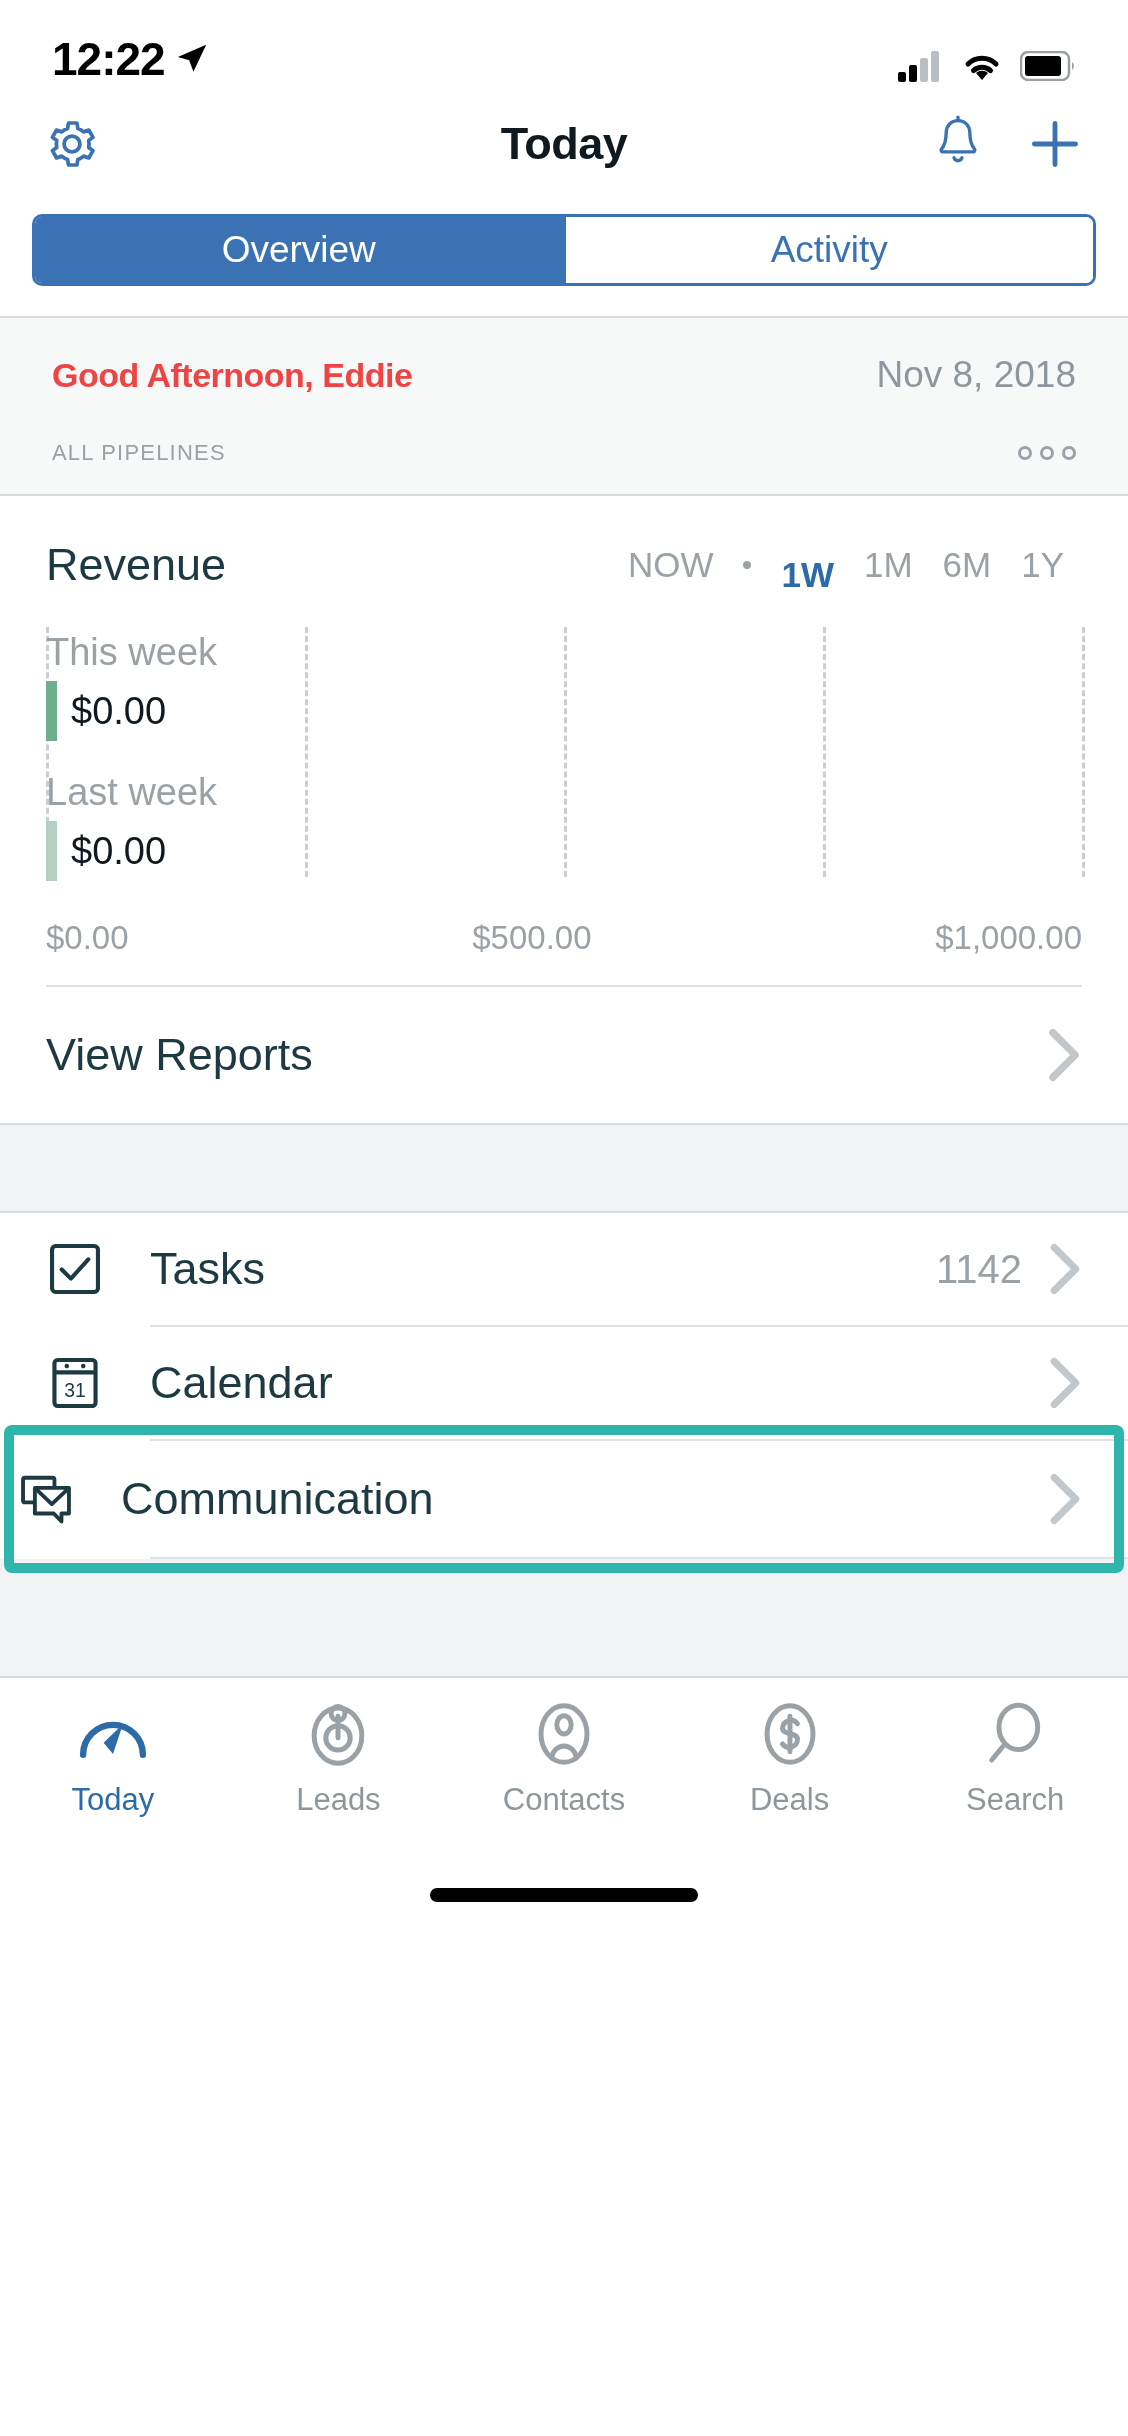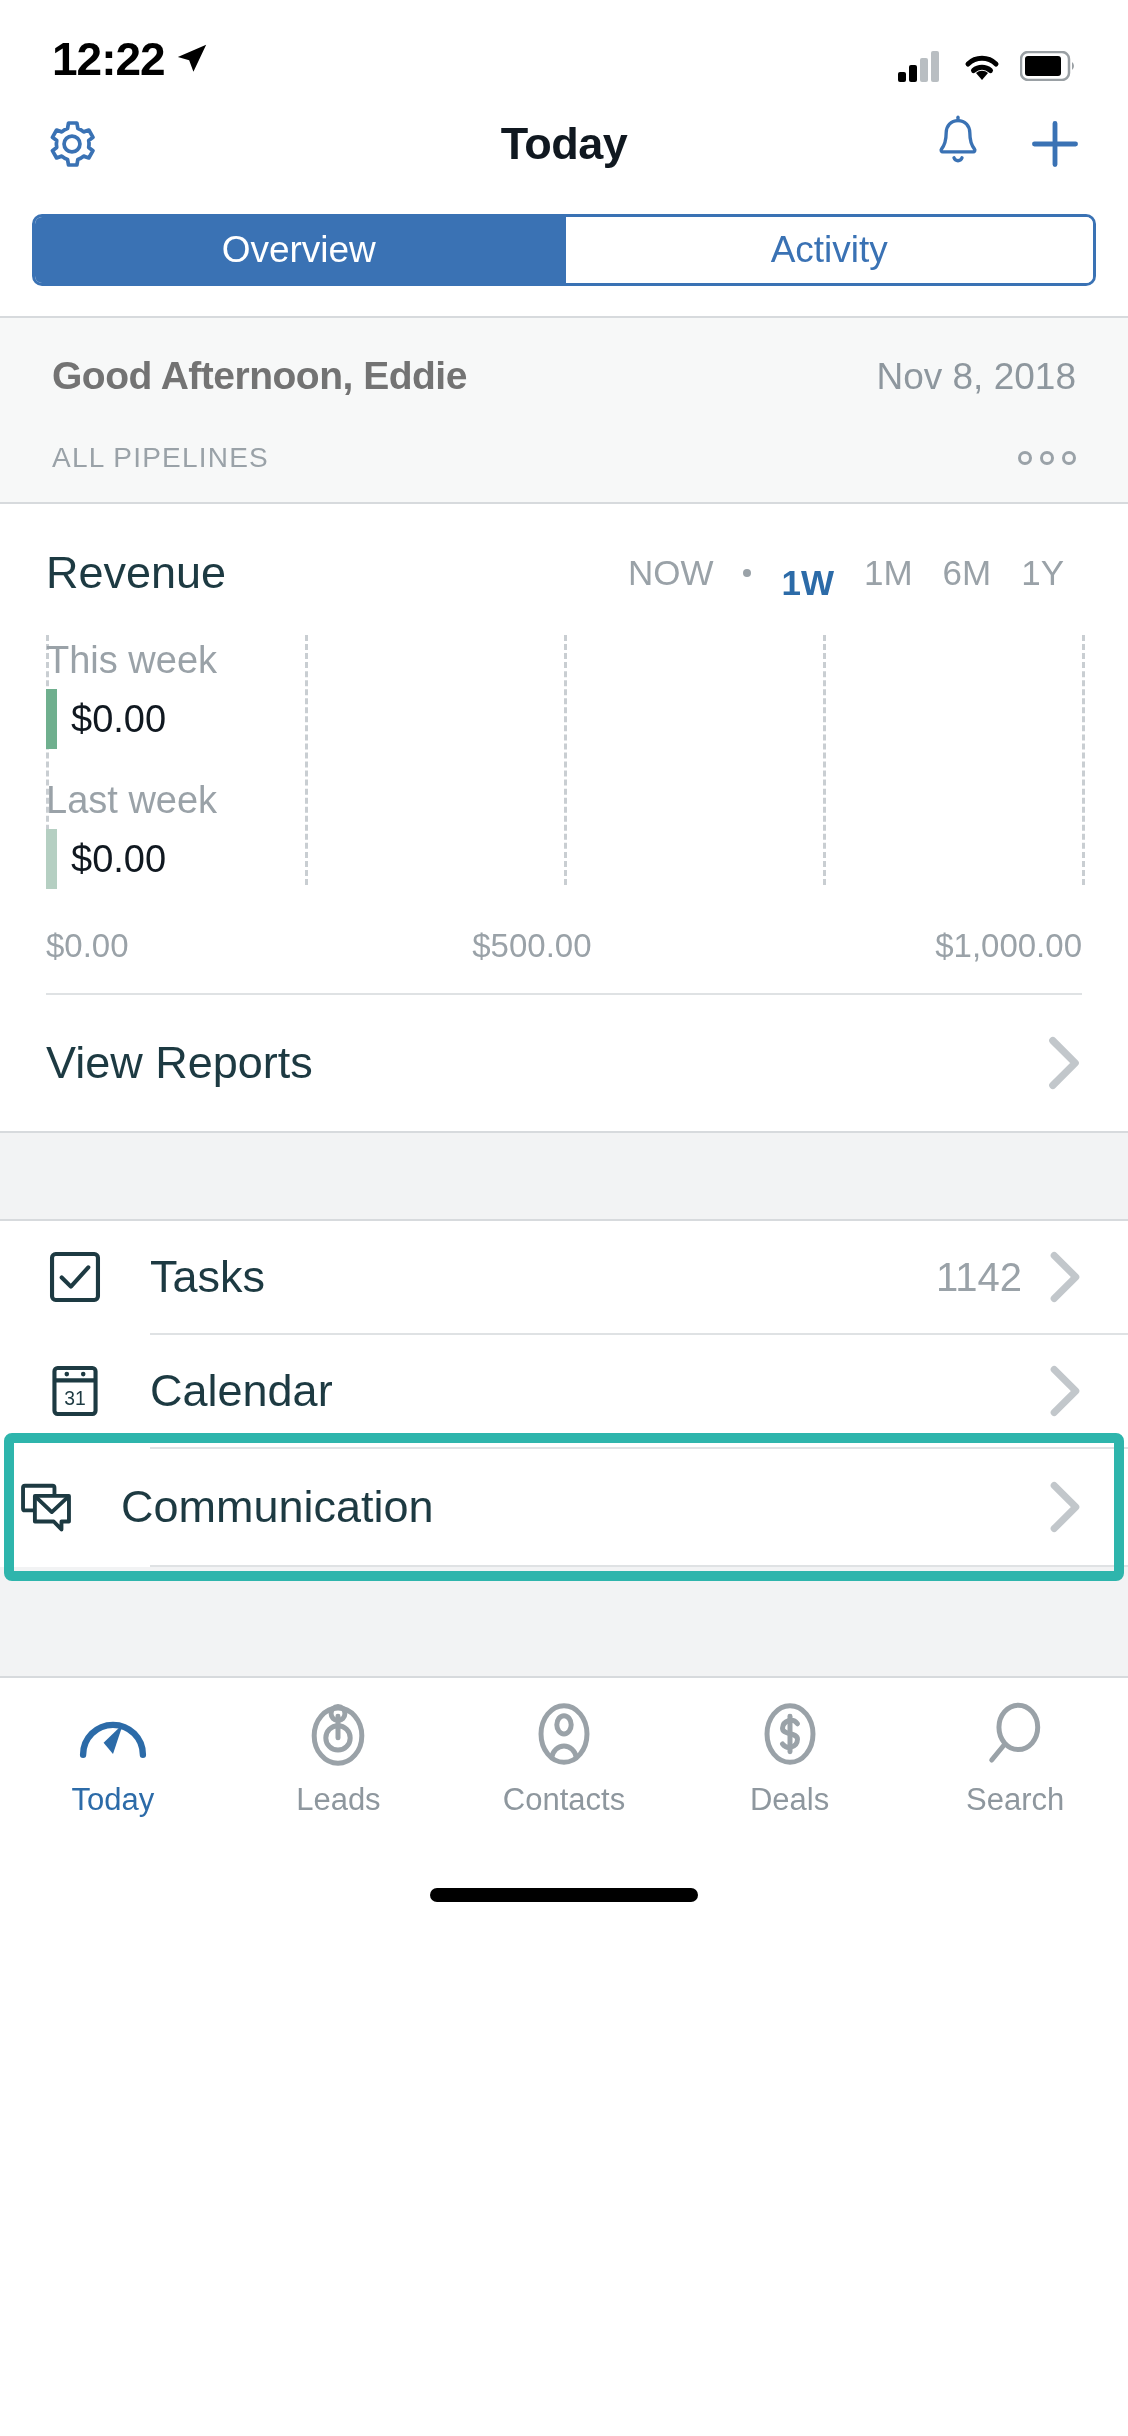--- a/index.html
+++ b/index.html
@@ -27,24 +27,24 @@
   .segment { display:flex; width:100%; height:72px; border:3px solid #3A72B4; border-radius:10px; overflow:hidden; }
   .seg-item { flex:1; display:flex; align-items:center; justify-content:center; font-size:37px; color:#3A72B4; background:#fff; }
   .seg-item.active { background:#3A72B4; color:#fff; }
   .seg-divider { width:3px; background:#3A72B4; }
 
   .hairline { height:2px; background:#d7dadd; }
 
   
   .greet-block { background:#f7f8f8; padding:36px 52px 28px 52px; }
   .greet-row { display:flex; align-items:baseline; justify-content:space-between; }
-  .greet-title { font-size:39px; font-weight:bold; color:#737373; letter-spacing:-0.5px; }
+  .greet-title { font-size:34px; font-weight:bold; color:#ef4444; letter-spacing:-0.5px; }
   .greet-date { font-size:37px; color:#8e979e; }
   .pipe-row { display:flex; align-items:center; justify-content:space-between; margin-top:44px; }
-  .pipe-label { font-size:28px; color:#9aa2a8; letter-spacing:1.2px; }
+  .pipe-label { font-size:22px; color:#9aa2a8; letter-spacing:1.2px; }
   .dots { display:flex; gap:8px; }
   .dots span { width:14px; height:14px; border:3px solid #9aa2a8; border-radius:50%; display:block; }
 
   
   .card { background:#fff; }
   .rev-head { display:flex; align-items:center; justify-content:space-between; padding:38px 64px 26px 46px; }
   .rev-title { font-size:45px; color:#1D3A42; }
   .ranges { display:flex; align-items:center; gap:30px; }
   .range { font-size:35px; color:#9aa2a8; }
   .range.active { color:#2C6BA8; font-weight:bold;margin-top:21px; }

